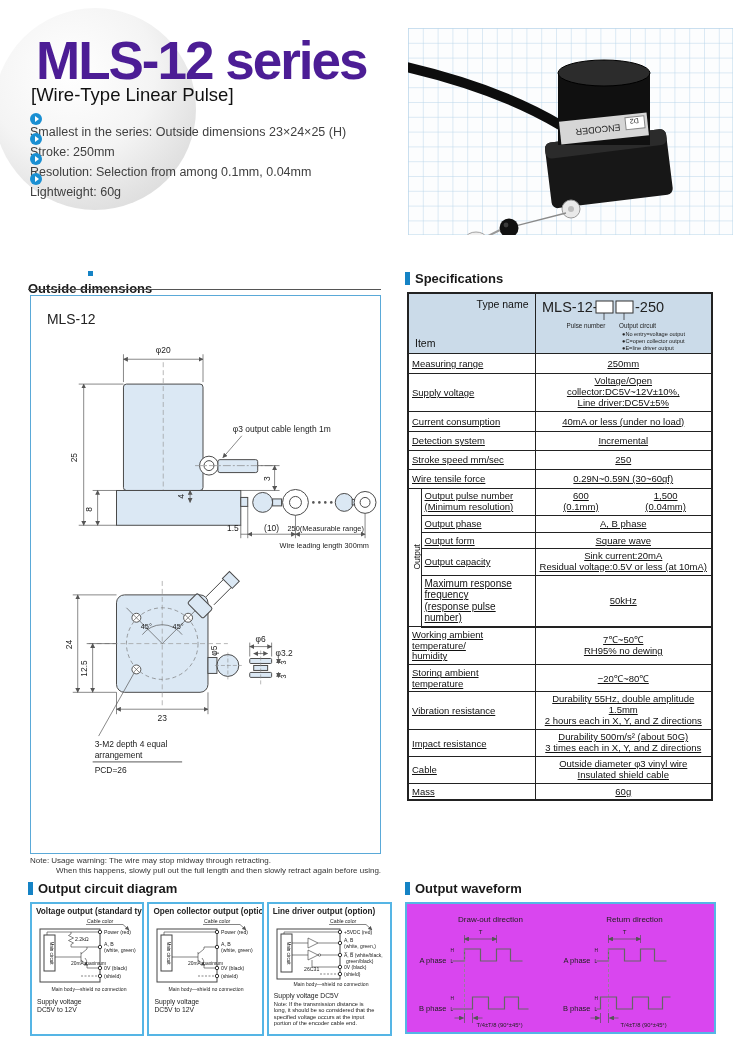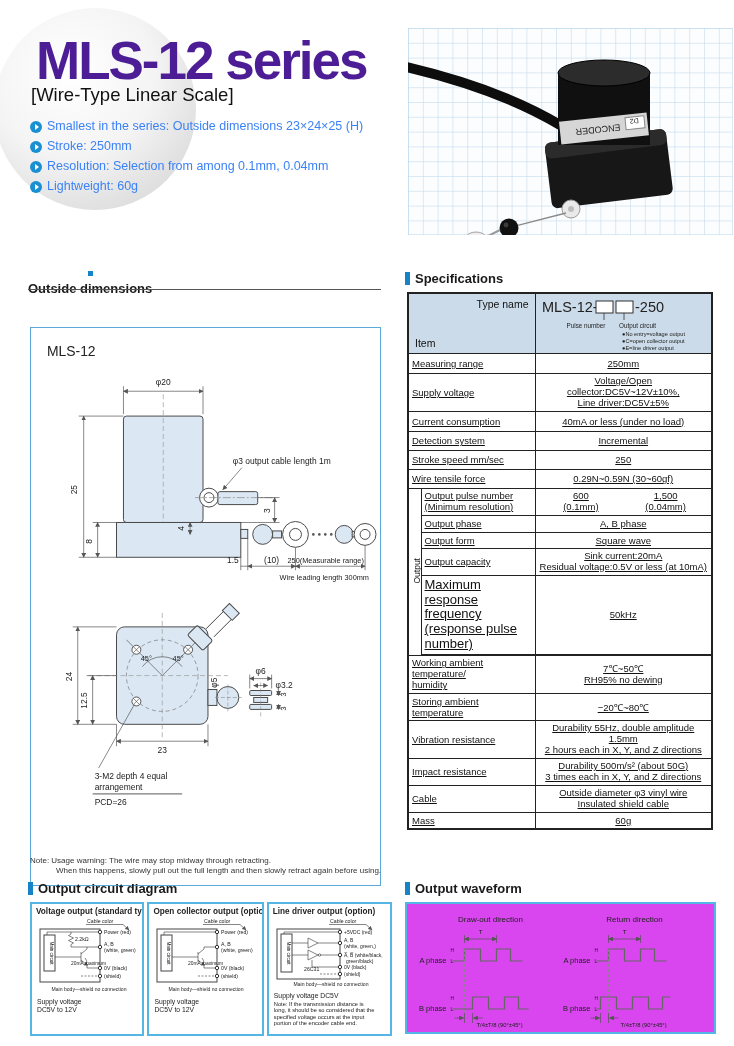--- a/index.html
+++ b/index.html
@@ -4,50 +4,50 @@
 <style>
   html,body{margin:0;padding:0;background:#fff;font-family:"Liberation Sans",sans-serif;color:#1a1a1a;}
   #page{position:relative;width:734px;height:1046px;background:#fff;overflow:hidden;}
 
   
   .sphere{position:absolute;left:-6px;top:8px;width:202px;height:202px;border-radius:50%;
     background:radial-gradient(circle at 38% 32%, #ffffff 0%, #f4f4f4 45%, #e2e2e2 72%, #d2d2d2 100%);}
   .title{position:absolute;left:28px;top:30px;font-size:53px;font-weight:bold;letter-spacing:-2px;color:#4c1d95;margin-left:8px;}
   .subtitle{position:absolute;left:31px;top:84px;font-size:18.5px;color:#111;}
   .features{position:absolute;left:30px;top:113px;}
-  .feat{display:flex;align-items:flex-end;height:20px;font-size:12.5px;color:#3b82f6;}
+  .feat{display:flex;align-items:flex-start;height:20px;font-size:12.5px;color:#404040;flex-direction:column;}
   .bullet-icon{width:12px;height:12px;border-radius:50%;background:#1a8fd2;position:relative;display:inline-block;margin-right:5px;flex:0 0 12px;}
   .bullet-icon::after{content:"";position:absolute;left:4.5px;top:3px;border-left:4.5px solid #fff;border-top:3px solid transparent;border-bottom:3px solid transparent;}
 
   
   .sec-head{position:absolute;display:flex;align-items:center;gap:5px;font-size:13px;font-weight:bold;color:#1a1a1a;}
   .sec-bar{width:5px;height:13px;background:#1583c5;flex:0 0 5px;}
   .sec-rule{position:absolute;height:1px;background:#555;}
 
   
   .photo{position:absolute;left:408px;top:28px;width:325px;height:207px;}
 
   
-  .dim-box{position:absolute;left:30px;top:295px;width:349px;height:557px;border:1px solid #5aa9d8;background:#fff;margin-top:32px;}
+  .dim-box{position:absolute;left:30px;top:295px;width:349px;height:557px;border:1px solid #5aa9d8;background:#fff;}
   .dim-note{position:absolute;left:30px;top:856px;font-size:8px;color:#333;line-height:1.25;}
   .dim-note .l2{padding-left:26px;display:block;}
 
   
   table.spec{position:absolute;left:407px;top:292px;width:304px;border-collapse:collapse;table-layout:fixed;font-size:9.5px;color:#111;border:2px solid #222;}
   table.spec td{border:1px solid #222;padding:2px 3px;vertical-align:middle;text-decoration:underline;}
   td.item{text-align:left;padding-left:6px;}
   td.val{text-align:center;}
   .blk{display:block;line-height:1.15;}
   .head-cell{background:#cbdbe9;position:relative;}
   .tn{position:absolute;top:4px;right:6px;font-size:10.5px;}
   .it{position:absolute;bottom:4px;left:6px;font-size:10.5px;}
   td.vlab{padding:0;text-align:center;}
   .vtext{writing-mode:vertical-rl;transform:rotate(180deg);font-size:8.5px;display:inline-block;}
   tr.thick td{border-bottom-width:2px;}
-  .small-item{font-size:13px;line-height:1.1;}
+  .small-item{font-size:10px;line-height:1.1;}
   .valsplit{display:flex;}
   .valsplit>div{flex:1;}
 
   
   .cwrap{position:absolute;left:30px;top:902px;width:362px;display:flex;gap:3px;}
   .cbox{border:2px solid #55b5e5;background:#fff;height:128px;overflow:hidden;padding:2px 2px 0 3px;box-sizing:content-box;}
   .cbox .ctitle{font-size:8.2px;font-weight:bold;color:#222;margin:1px 0 0 1px;white-space:nowrap;}
   .cfoot{font-size:6.8px;color:#222;line-height:1.25;margin-left:2px;}
   .cnote{font-size:5.7px;color:#222;line-height:1.14;margin:1px 1px 0 2px;text-align:justify;}
 
@@ -76,21 +76,21 @@
     <pattern id="grid" width="14.8" height="14.8" patternUnits="userSpaceOnUse">
       <path d="M14.8 0 H0 V14.8" fill="none" stroke="#b9d6ea" stroke-width="1"></path>
     </pattern>
   </defs>
 </svg>
 
 <div id="page">
 
   <div class="sphere"></div>
   <div class="title">MLS-12 series</div>
-  <div class="subtitle">[Wire-Type Linear Scale]</div>
+  <div class="subtitle">[Wire-Type Linear Pulse]</div>
   <div class="features">
     <div class="feat">
         <span class="bullet-icon"></span>
         <span>Smallest in the series: Outside dimensions 23×24×25 (H)</span>
       </div>
     <div class="feat">
         <span class="bullet-icon"></span>
         <span>Stroke: 250mm</span>
       </div>
     <div class="feat">

